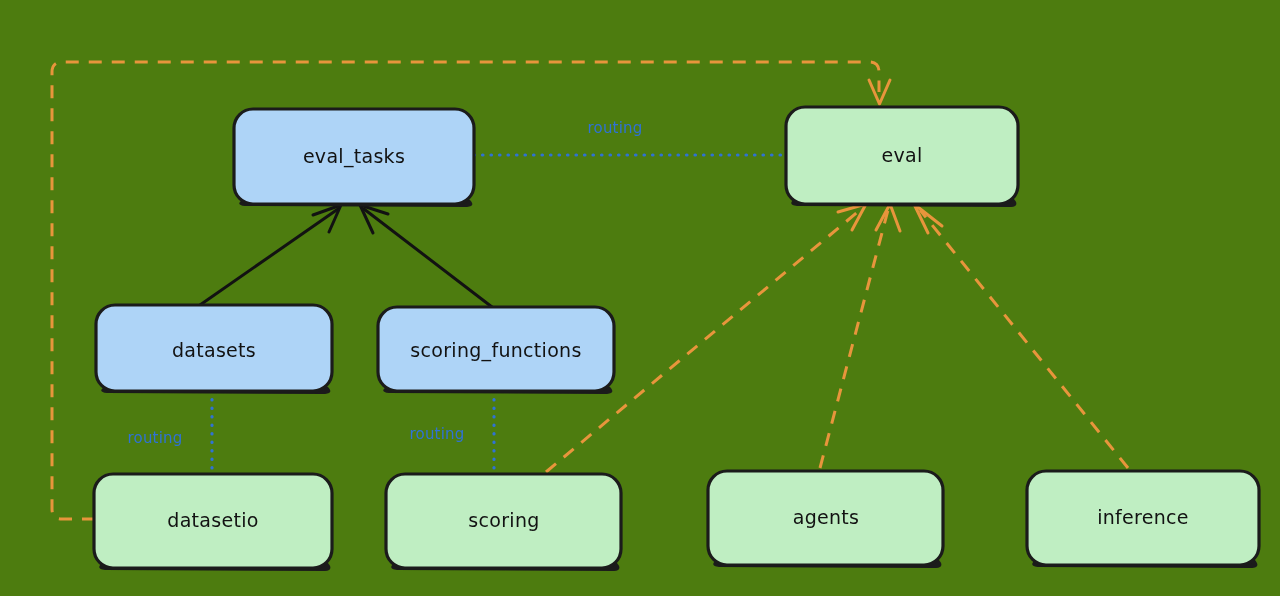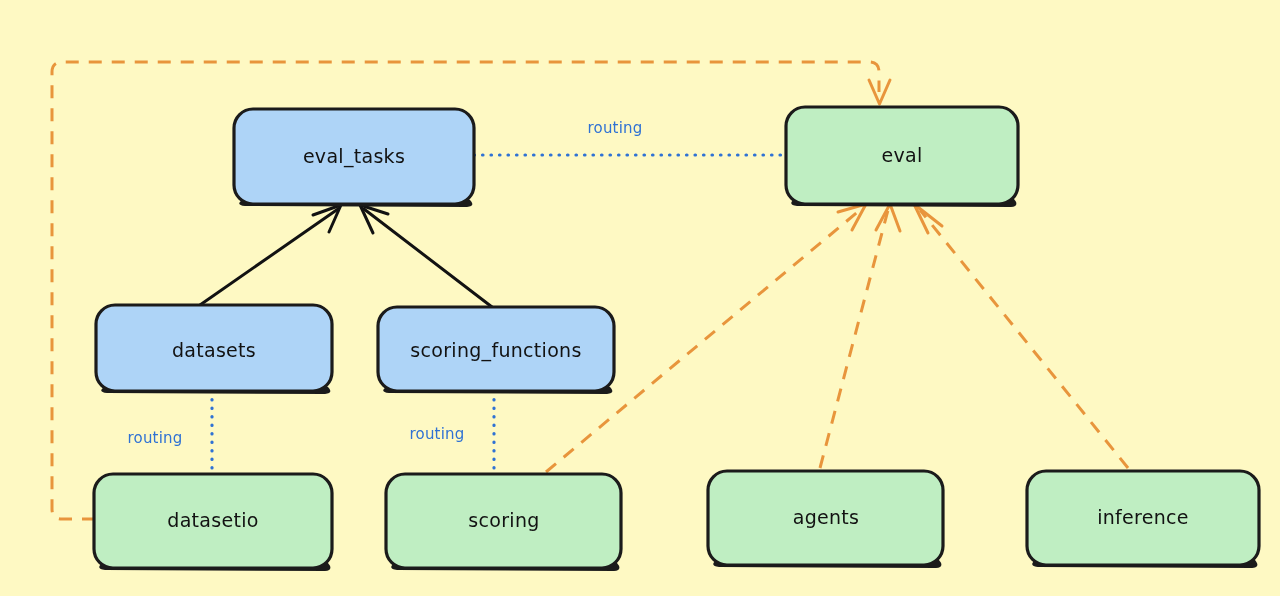--- a/index.html
+++ b/index.html
@@ -11,21 +11,21 @@
   body {
     width: 1280px;
     height: 596px;
     font-family: "DejaVu Sans", sans-serif;
     overflow: hidden;
   }
   #diagram-root {
     position: relative;
     width: 1280px;
     height: 596px;
-    background: #fef9c3;
+    background: #4d7c0f;
   }
   svg#diagram-svg {
     position: absolute;
     inset: 0;
     width: 1280px;
     height: 596px;
     display: block;
   }
   .node-shadow {
     fill: #1b1b1b;

